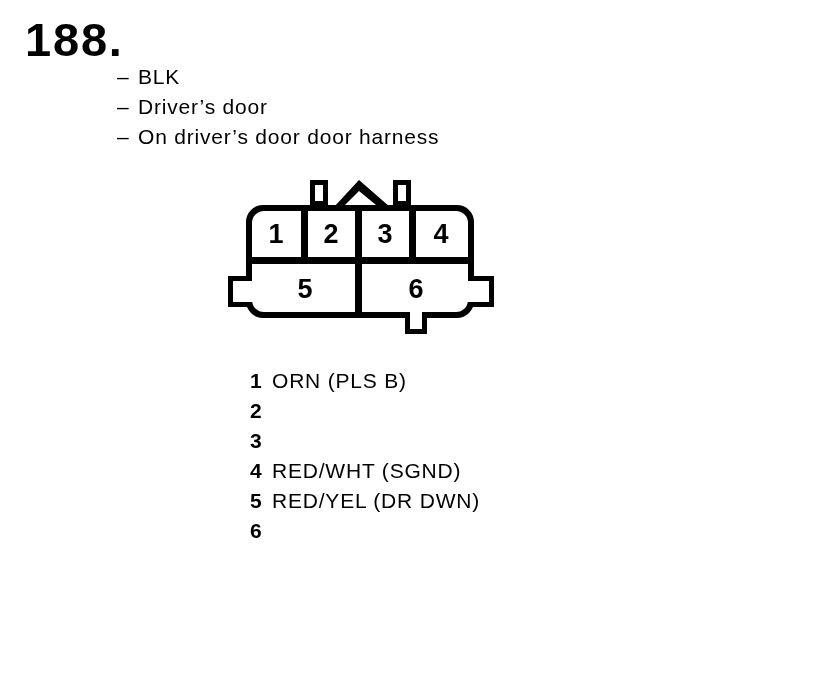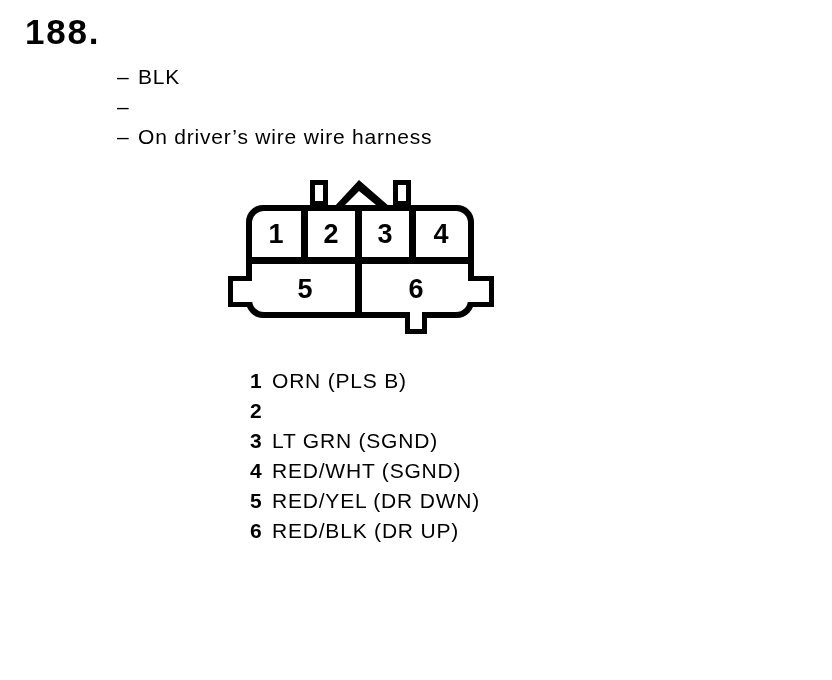--- a/index.html
+++ b/index.html
@@ -17,21 +17,21 @@
     overflow: hidden;
   }
 
   
   .title {
     position: absolute;
     left: 25px;
     top: 12px;
     display: flex;
     gap: 5px;
-    font-size: 35px;
+    font-size: 47px;
     font-weight: bold;
     letter-spacing: 1.8px;
     white-space: nowrap;
   }
 
   
   .details {
     position: absolute;
     left: 117px;
     top: 62px;
@@ -95,24 +95,25 @@
     <span>188.</span>
   </header>
 
   <ul class="details">
     <li class="detail-row">
       <span class="dash">–</span>
       <span>BLK</span>
     </li>
     <li class="detail-row">
       <span class="dash">–</span>
+      <span>Driver’s door</span>
     </li>
     <li class="detail-row">
       <span class="dash">–</span>
-      <span>On driver’s wire wire harness</span>
+      <span>On driver’s door door harness</span>
     </li>
   </ul>
 
   <figure class="connector">
     <svg width="266" height="158" viewBox="0 0 266 158">
 
       <rect x="0" y="98" width="25" height="31" fill="#000"></rect>
       <rect x="241" y="98" width="25" height="31" fill="#000"></rect>
       <rect x="177" y="120" width="22" height="36" fill="#000"></rect>
       <rect x="82" y="2" width="18" height="27" fill="#000"></rect>
@@ -147,29 +148,27 @@
   <div class="legend">
     <div class="legend-row">
       <span class="pnum">1</span>
       <span class="plabel">ORN (PLS B)</span>
     </div>
     <div class="legend-row">
       <span class="pnum">2</span>
     </div>
     <div class="legend-row">
       <span class="pnum">3</span>
-      <span class="plabel">LT GRN (SGND)</span>
     </div>
     <div class="legend-row">
       <span class="pnum">4</span>
       <span class="plabel">RED/WHT (SGND)</span>
     </div>
     <div class="legend-row">
       <span class="pnum">5</span>
       <span class="plabel">RED/YEL (DR DWN)</span>
     </div>
     <div class="legend-row">
       <span class="pnum">6</span>
-      <span class="plabel">RED/BLK (DR UP)</span>
     </div>
   </div>
 
 </div>
 
 </body></html>

